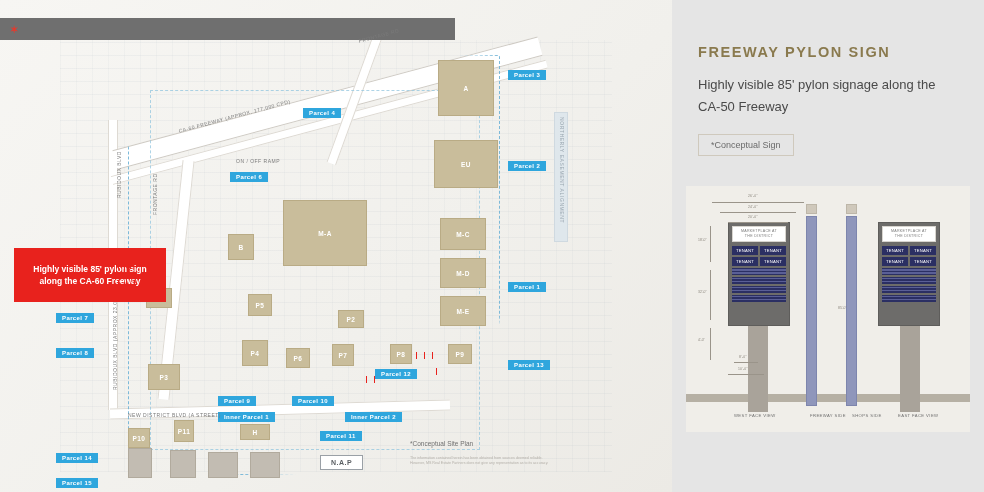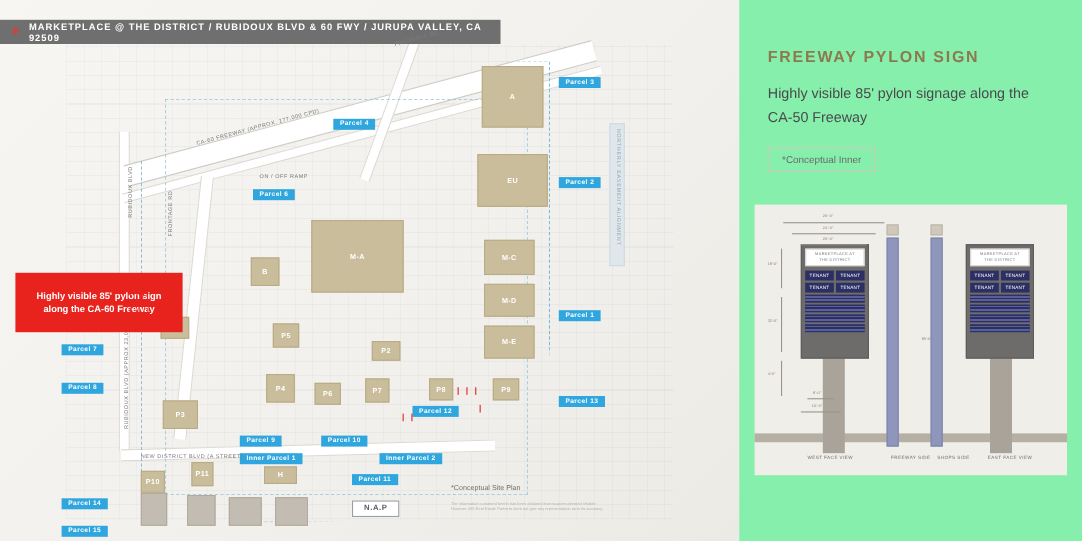--- a/index.html
+++ b/index.html
@@ -177,21 +177,21 @@
   .fineprint {
     position:absolute; left: 410px; top: 456px; width: 140px;
     font-size: 3.6px; line-height: 5px; color:#b4b0a9;
   }
   .redmark { position:absolute; width:1px; height:7px; background:#e8221d; }
 
   
   .right {
     position: relative;
     width: 312px; height: 492px;
-    background: #86efac;
+    background: #e5e5e5;
     padding: 44px 24px 6px 26px;
   }
   .sign-title {
     font-size: 14.5px; color: #8a7a4e; letter-spacing: 1.6px; font-weight: bold;
   }
   .sign-sub {
     margin-top: 14px;
     font-size: 13px; color: #4a4a4a; line-height: 22px;
   }
   .conceptual-box {
@@ -261,21 +261,20 @@
 
     <div class="boundary"></div>
     <div class="boundary2"></div>
 
     <div class="alignment">
       <span>NORTHERLY EASEMENT ALIGNMENT</span>
     </div>
 
     <div class="titlebar">
       <span class="star">✶</span>
-      <span>MARKETPLACE @ THE DISTRICT / RUBIDOUX BLVD &amp; 60 FWY / JURUPA VALLEY, CA 92509</span>
     </div>
 
     <div id="buildings">
         <div class="bldg" style="left: 438px; top: 60px; width: 56px; height: 56px;">A</div>
         <div class="bldg" style="left: 434px; top: 140px; width: 64px; height: 48px;">EU</div>
         <div class="bldg" style="left: 283px; top: 200px; width: 84px; height: 66px;">M-A</div>
         <div class="bldg" style="left: 440px; top: 218px; width: 46px; height: 32px;">M-C</div>
         <div class="bldg" style="left: 440px; top: 258px; width: 46px; height: 30px;">M-D</div>
         <div class="bldg" style="left: 440px; top: 296px; width: 46px; height: 30px;">M-E</div>
         <div class="bldg" style="left: 228px; top: 234px; width: 26px; height: 26px;">B</div>
@@ -341,21 +340,21 @@
     <div class="redmark" style="left:424px;top:352px;"></div>
     <div class="redmark" style="left:432px;top:352px;"></div>
     <div class="redmark" style="left:366px;top:376px;"></div>
     <div class="redmark" style="left:374px;top:376px;"></div>
     <div class="redmark" style="left:436px;top:368px;"></div>
   </div>
 
   <div class="right">
     <div class="sign-title">FREEWAY PYLON SIGN</div>
     <div class="sign-sub">Highly visible 85' pylon signage along the CA-50 Freeway</div>
-    <div class="conceptual-box">*Conceptual Inner</div>
+    <div class="conceptual-box">*Conceptual Sign</div>
 
     <div class="render">
       <div class="ground"></div>
 
       <div class="pylon" style="left:36px; top:18px; width:76px; height:200px;">
         <div class="pole" style="left:26px; top:120px; width:20px; height:88px;"></div>
         <div class="cab" style="left:6px; top:18px; width:62px; height:104px;"></div>
         <div class="cab-head" style="left:10px; top:22px; width:54px; height:16px;">
           <span>MARKETPLACE AT</span>
           <span>THE DISTRICT</span>

